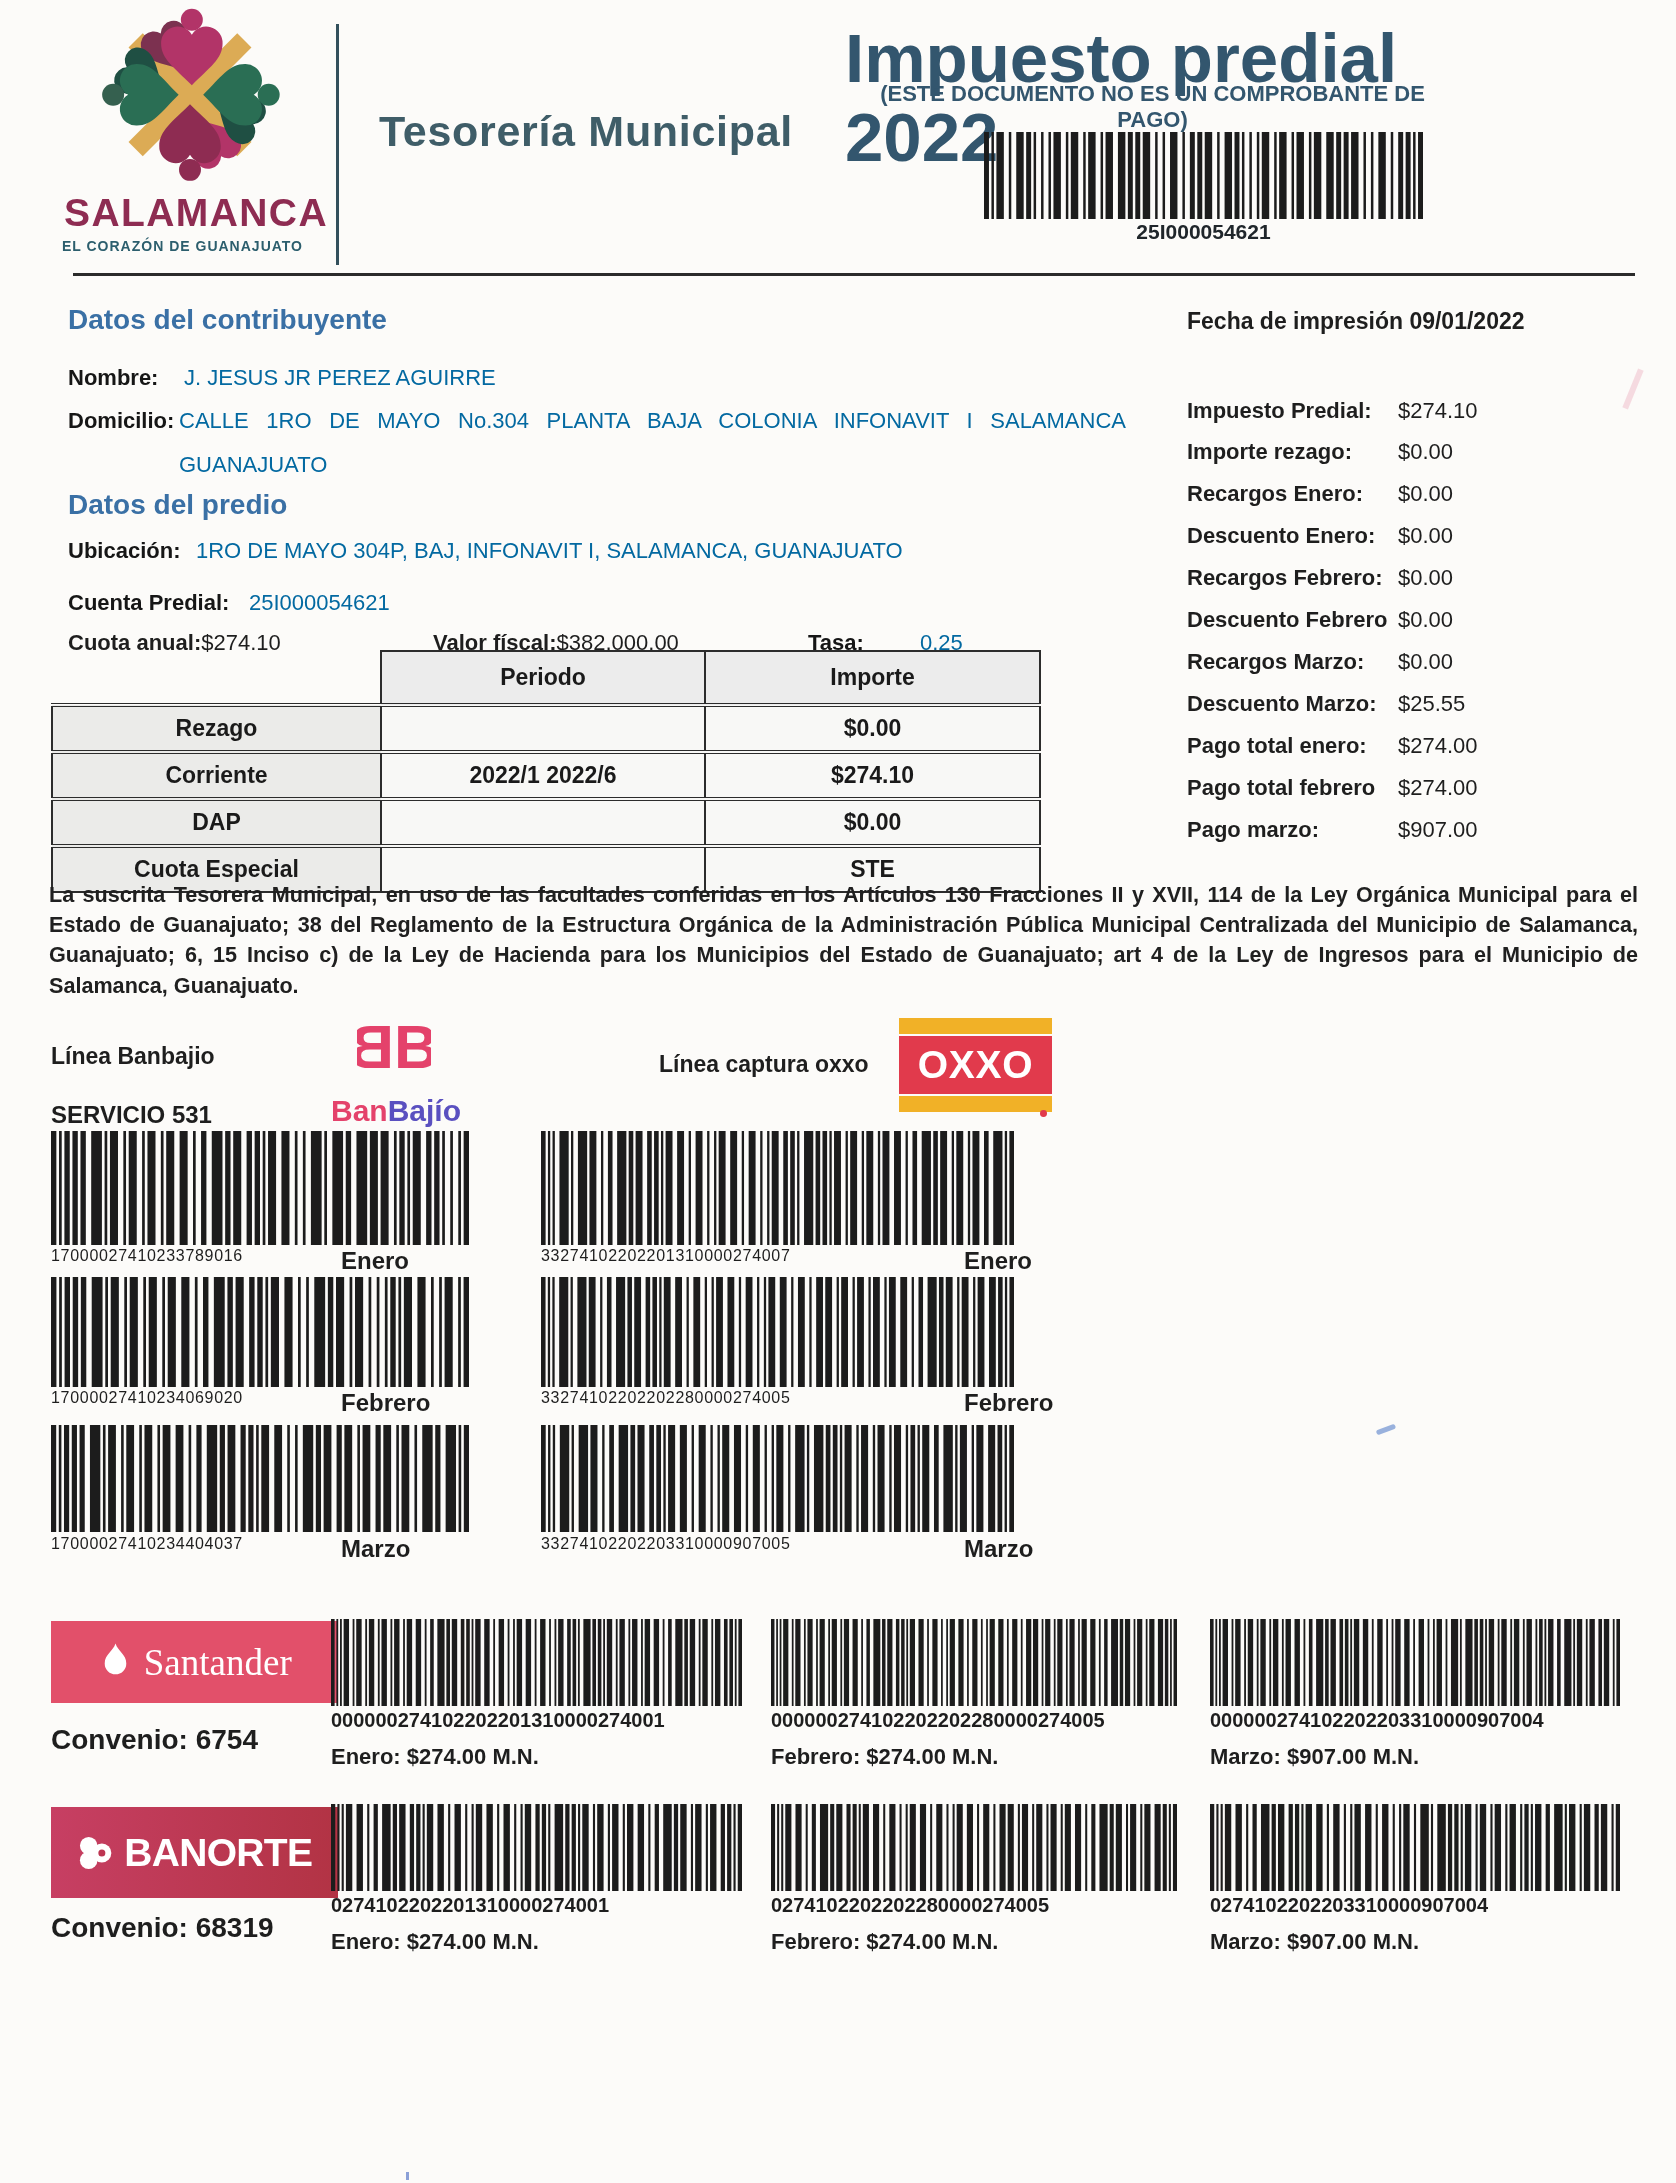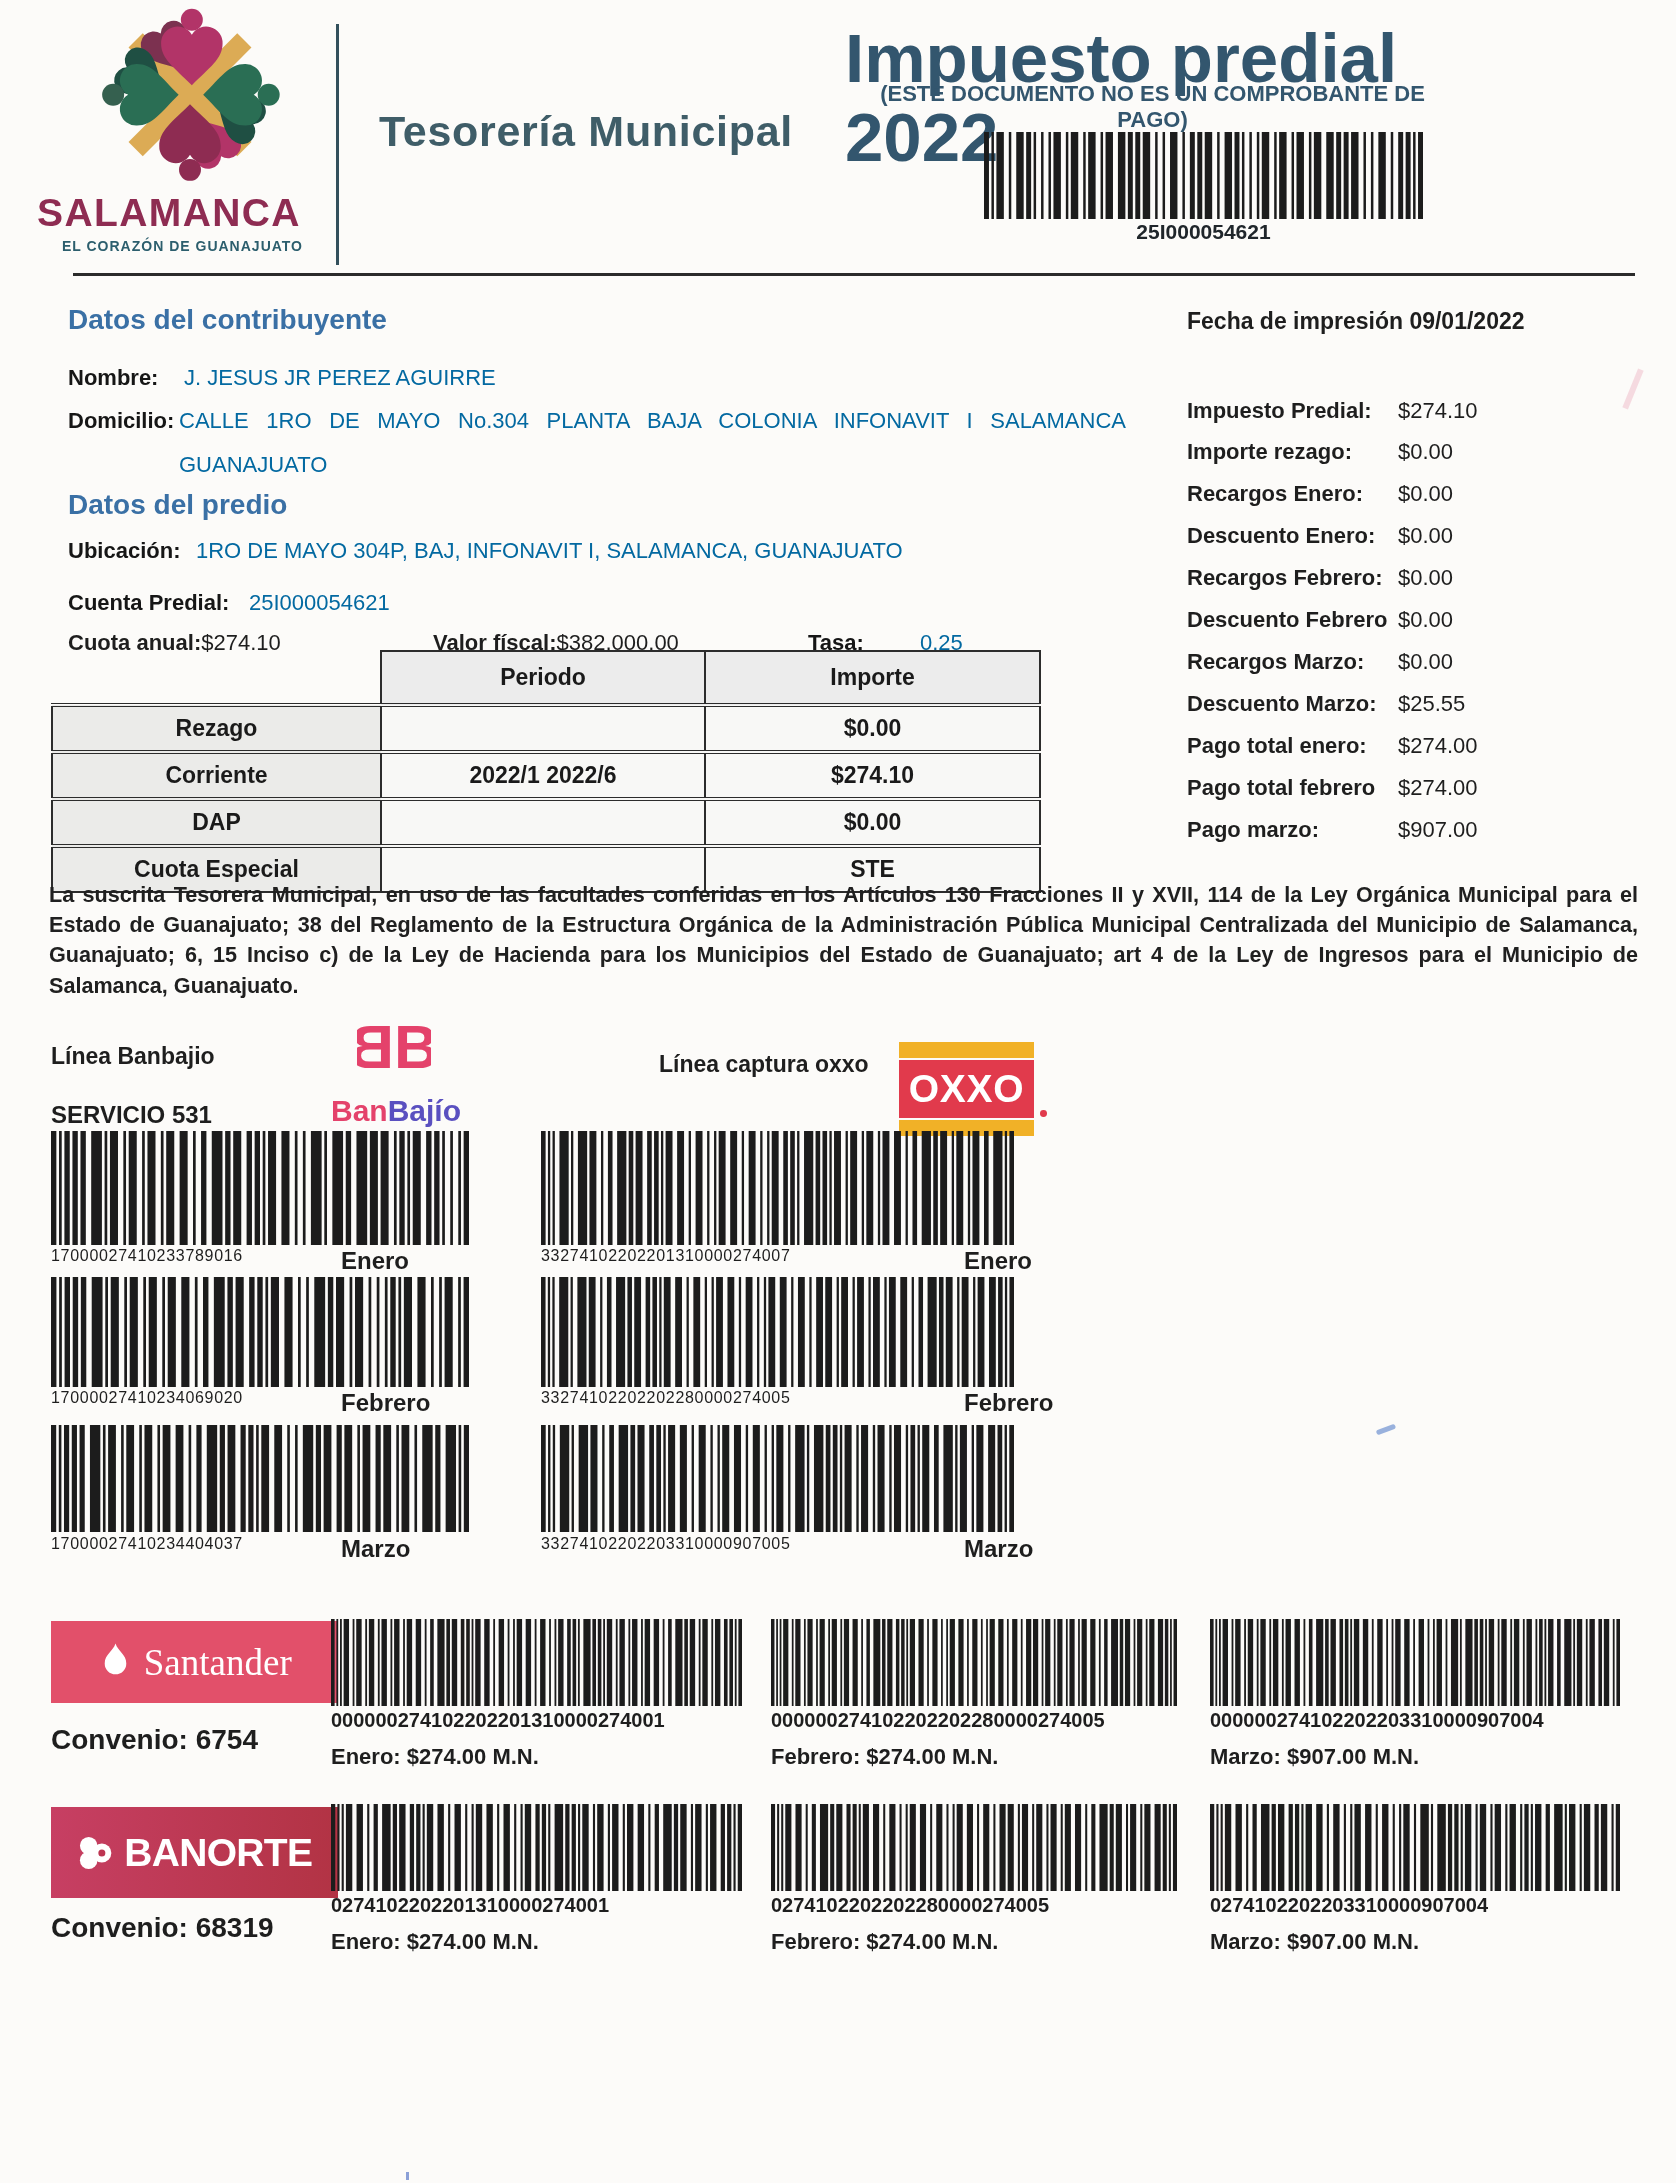--- a/index.html
+++ b/index.html
@@ -2,21 +2,21 @@
 <html style="font-size:10.8px"><head>
 <meta charset="utf-8">
 <style>
   html,body{margin:0;padding:0;background:#d8d8d8;}
   .page{position:relative;width:1676px;height:2183px;background:#fcfbf9;overflow:hidden;
         font-family:"Liberation Sans",sans-serif;color:#1e1e1e;}
   .abs{position:absolute;}
   .b{font-weight:700;}
   
   .logo-svg{left:87px;top:6.8px;width:206px;height:183px;}
-  .city{left:37px;top:191px;width:291px;text-align:left;font-size:39px;font-weight:800;
+  .city{left:37px;top:191px;width:291px;text-align:right;font-size:39px;font-weight:800;
         color:#8e2c52;letter-spacing:1.4px;}
   .tagline{left:37px;top:238px;width:291px;text-align:center;font-size:14px;font-weight:700;
         color:#2c5e6d;letter-spacing:1px;}
   .vdiv{left:336px;top:24px;width:3.4px;height:241px;background:#33505c;}
   .dept{left:379px;top:107px;font-size:43px;font-weight:700;color:#3f5d68;letter-spacing:0.7px;}
   .doc-title{left:845px;top:19px;width:615px;text-align:left;font-size:69px;font-weight:800;
         color:#33566e;}
   .doc-subtitle{left:845px;top:81px;width:615px;text-align:center;font-size:22px;font-weight:700;
         color:#33566e;}
   .top-barcode{left:984px;top:132px;width:439px;height:87px;}
@@ -53,21 +53,21 @@
   
   .legal{left:49px;top:880px;width:1589px;font-size:21.6px;font-weight:700;line-height:1.40;
         text-align:justify;color:#202020;}
   
   .linea-bb{left:51px;top:1043px;font-size:23px;font-weight:700;}
   .servicio{left:51px;top:1101px;font-size:24px;font-weight:700;}
   .bb-mark{left:357px;top:1009px;width:74px;height:80px;}
   .bb-word{left:298px;top:1094px;width:196px;text-align:center;font-size:30px;font-weight:800;}
   .bb-word .p1{color:#e4426b;} .bb-word .p2{color:#5a50c0;}
   .linea-ox{left:659px;top:1051px;font-size:23px;font-weight:700;}
-  .oxxo-logo{left:899px;top:1018px;width:135px;height:96px;margin-top:24px;}
+  .oxxo-logo{left:899px;top:1018px;width:153px;height:96px;}
   .ox-band{height:16px;background:#f1b127;}
   .ox-mid{height:58px;background:#e13a4c;margin:2px 0;display:flex;align-items:center;justify-content:center;}
   .ox-txt{color:#fff;font-size:39px;font-weight:800;letter-spacing:0.7px;}
   .ox-dot{left:1040px;top:1110px;width:6.8px;height:6.8px;border-radius:50%;background:#e13a4c;}
   .bc{height:114px;}
   .bb-bc{left:51px;width:418px;} .ox-bc{left:541px;width:473px;}
   .bc-num{font-size:16px;font-weight:400;letter-spacing:0.7px;}
   .month{font-size:24px;font-weight:700;}
   
   .bank-logo{left:51px;width:287px;display:flex;align-items:center;justify-content:center;gap:9.5px;}

